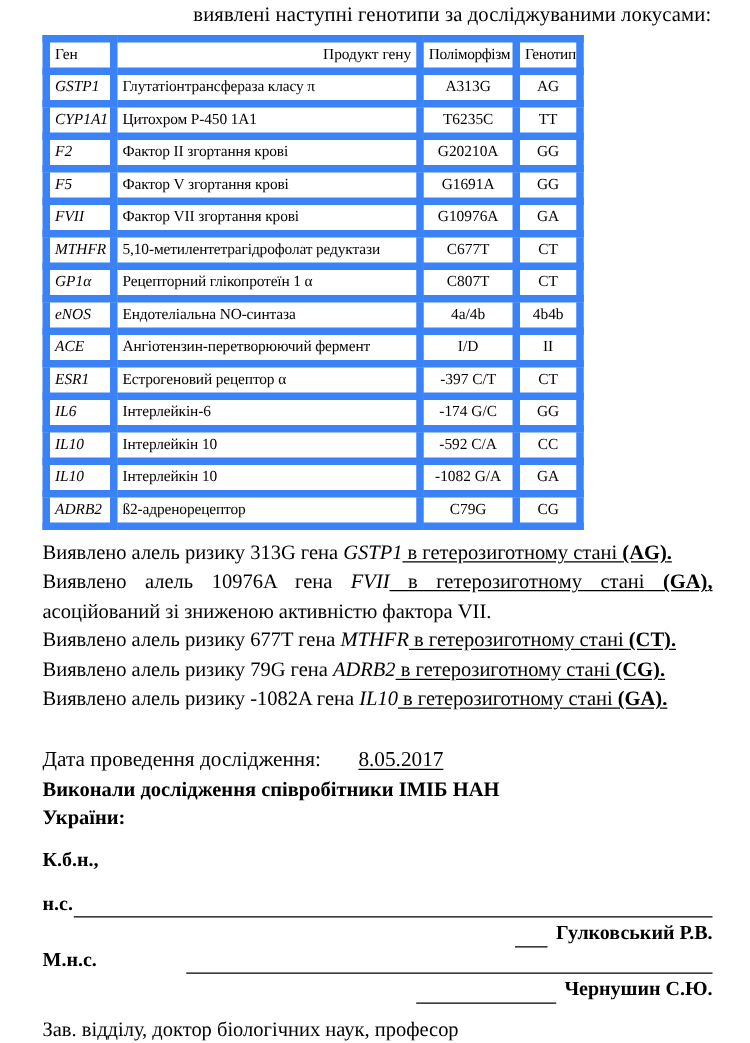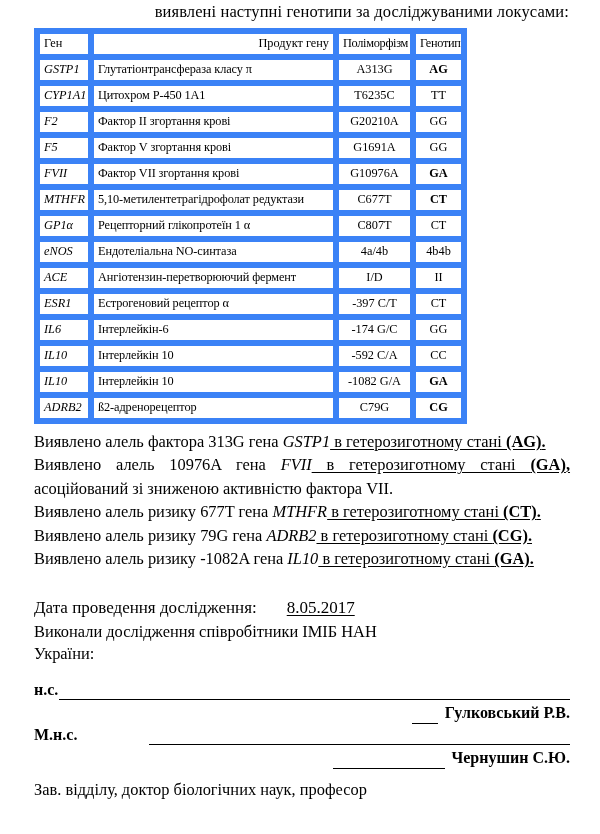--- a/index.html
+++ b/index.html
@@ -58,21 +58,21 @@
   col.c-geno   { width: 51px; }
 
   th.h-gene { text-align: left; }
   th.h-prod, th.h-poly, th.h-geno { text-align: right; }
   th.h-poly, th.h-geno { letter-spacing: -0.3px; }
 
   td.gene  { font-style: italic; text-align: left; }
   td.prod  { text-align: left; letter-spacing: -0.1px; }
   td.poly  { text-align: center; }
   td.gt    { text-align: center; }
-  td.gt.bold { font-weight: bold; }
+  td.gt.bold { font-weight: normal; }
 
   
   .findings {
     margin-top: 6px;
   }
   .finding {
     font-size: 16.4px;
     line-height: 23.5px;
     text-align: justify;
     text-justify: inter-word;
@@ -97,21 +97,21 @@
   .date-value {
     margin-left: 30px;
     text-decoration: underline;
     text-underline-offset: 2px;
     white-space: nowrap;
   }
 
   .performers {
     font-size: 16.4px;
     line-height: 22px;
-    font-weight: normal;
+    font-weight: bold;
     margin-top: 1px;
     max-width: 400px;
   }
 
   
   .sig-block { margin-top: 13px; font-weight: bold; font-size: 16px; }
   .sig-line1 { line-height: 21px; }
   .sig-line2 {
     display: flex;
     align-items: flex-end;
@@ -266,35 +266,36 @@
         <tr>
           <td class="gene">ADRB2</td>
           <td class="prod">ß2-адренорецептор</td>
           <td class="poly">C79G</td>
           <td class="gt bold">CG</td>
         </tr>
       </tbody>
   </table>
 
   <div class="findings" id="findings">
-      <p class="finding"><span>Виявлено алель фактора 313G гена </span><i>GSTP1</i><u><span> в гетерозиготному стані </span><b>(AG)</b><b>.</b></u></p>
+      <p class="finding"><span>Виявлено алель ризику 313G гена </span><i>GSTP1</i><u><span> в гетерозиготному стані </span><b>(AG)</b><b>.</b></u></p>
       <p class="finding"><span>Виявлено алель 10976A гена </span><i>FVII</i><u><span> в гетерозиготному стані </span><b>(GA)</b><b>,</b></u><span> асоційований зі зниженою активністю фактора VII.</span></p>
       <p class="finding"><span>Виявлено алель ризику 677T гена </span><i>MTHFR</i><u><span> в гетерозиготному стані </span><b>(CT)</b><b>.</b></u></p>
       <p class="finding"><span>Виявлено алель ризику 79G гена </span><i>ADRB2</i><u><span> в гетерозиготному стані </span><b>(CG)</b><b>.</b></u></p>
       <p class="finding"><span>Виявлено алель ризику -1082A гена </span><i>IL10</i><u><span> в гетерозиготному стані </span><b>(GA)</b><b>.</b></u></p>
     </div>
 
   <div class="date-row">
     <span class="date-label">Дата проведення дослідження:</span>
     <span class="date-value">8.05.2017</span>
   </div>
 
   <div class="performers">Виконали дослідження співробітники ІМІБ НАН України:</div>
 
   <div class="sig-block">
+    <div class="sig-line1">К.б.н.,</div>
     <div class="sig-line2">
       <span class="sig-role">н.с.</span>
       <span class="rule"></span>
     </div>
     <div class="sig-name-row">
       <span class="rule-short"></span>
       <span class="sig-name">Гулковський Р.В.</span>
     </div>
   </div>
 

